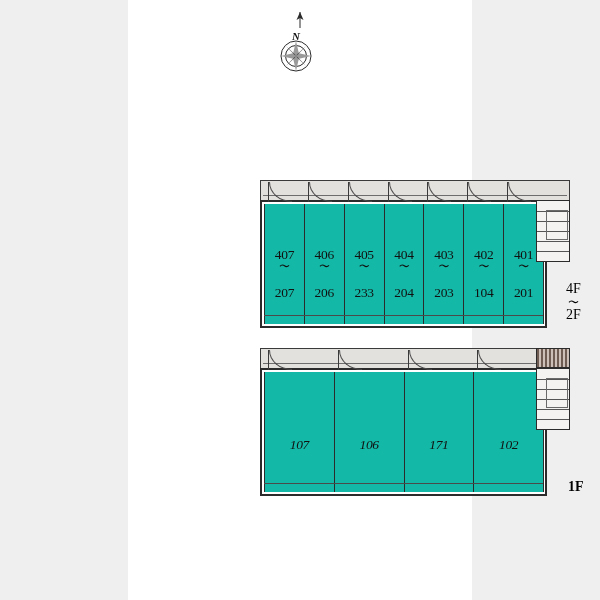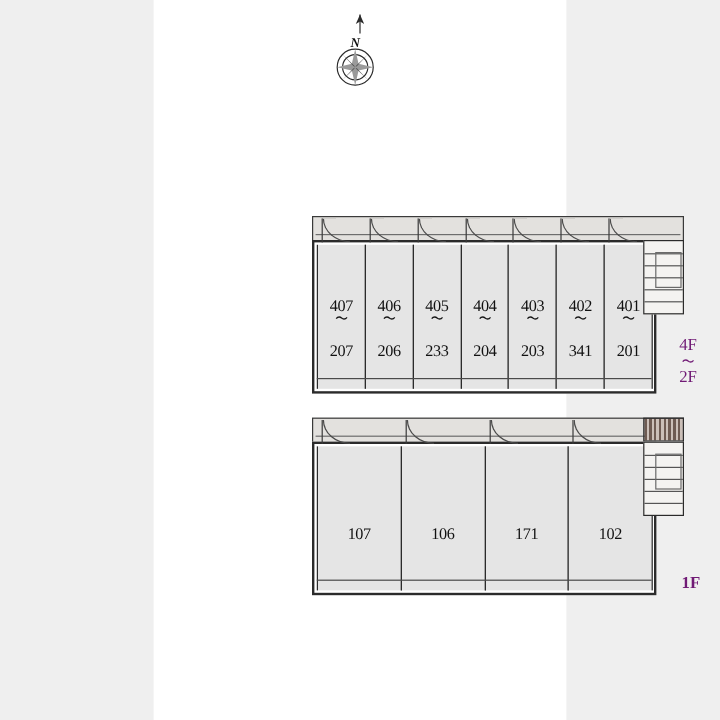--- a/index.html
+++ b/index.html
@@ -104,36 +104,36 @@
     height: 120px;
     display: flex;
   }
   .room {
     position: relative;
     flex: 1 1 0;
     border-left: 1px solid #2b2b2b;
     border-right: 1px solid #2b2b2b;
     box-sizing: border-box;
     margin-right: -1px;
-    background: #e5e5e5;
+    background: #14b8a6;
     display: flex;
     align-items: flex-start;
     justify-content: center;
   }
   .room:first-child { border-left: 1px solid #2b2b2b; }
   .room-label {
     margin-top: 30px;
     text-align: center;
     font-size: 13.5px;
     color: #111;
     line-height: 1.05;
     letter-spacing: -0.3px;
     white-space: pre-line;
   }
-  #lower .room-label { margin-top: 52px; }
+  #lower .room-label { margin-top: 52px; font-style: italic; }
   .room-label .tilde {
     display: block;
     font-size: 11px;
     line-height: 0.9;
   }
 
   
   .door-arc {
     position: absolute;
     top: -22px;
@@ -201,21 +201,21 @@
     width: 22px;
     height: 30px;
     border: 1px solid #6a6a6a;
     box-sizing: border-box;
   }
 
   
   .floor-label {
     position: absolute;
     font-size: 14px;
-    color: #701a75;
+    color: #000000;
     line-height: 1.05;
     text-align: center;
   }
   #label-upper { left: 438px; top: 282px; }
   #label-upper .tilde { display: block; font-size: 11px; line-height: 1; }
   #label-lower { left: 440px; top: 480px; font-weight: bold; }
 </style>
 </head>
 <body>
 
@@ -292,21 +292,21 @@
             <span>403</span>
             <span class="tilde">〜</span>
             <span>203</span>
           </div>
         </div>
         <div class="room">
           <div class="door-arc"></div>
           <div class="room-label">
             <span>402</span>
             <span class="tilde">〜</span>
-            <span>341</span>
+            <span>104</span>
           </div>
         </div>
         <div class="room">
           <div class="door-arc"></div>
           <div class="room-label">
             <span>401</span>
             <span class="tilde">〜</span>
             <span>201</span>
           </div>
         </div>

